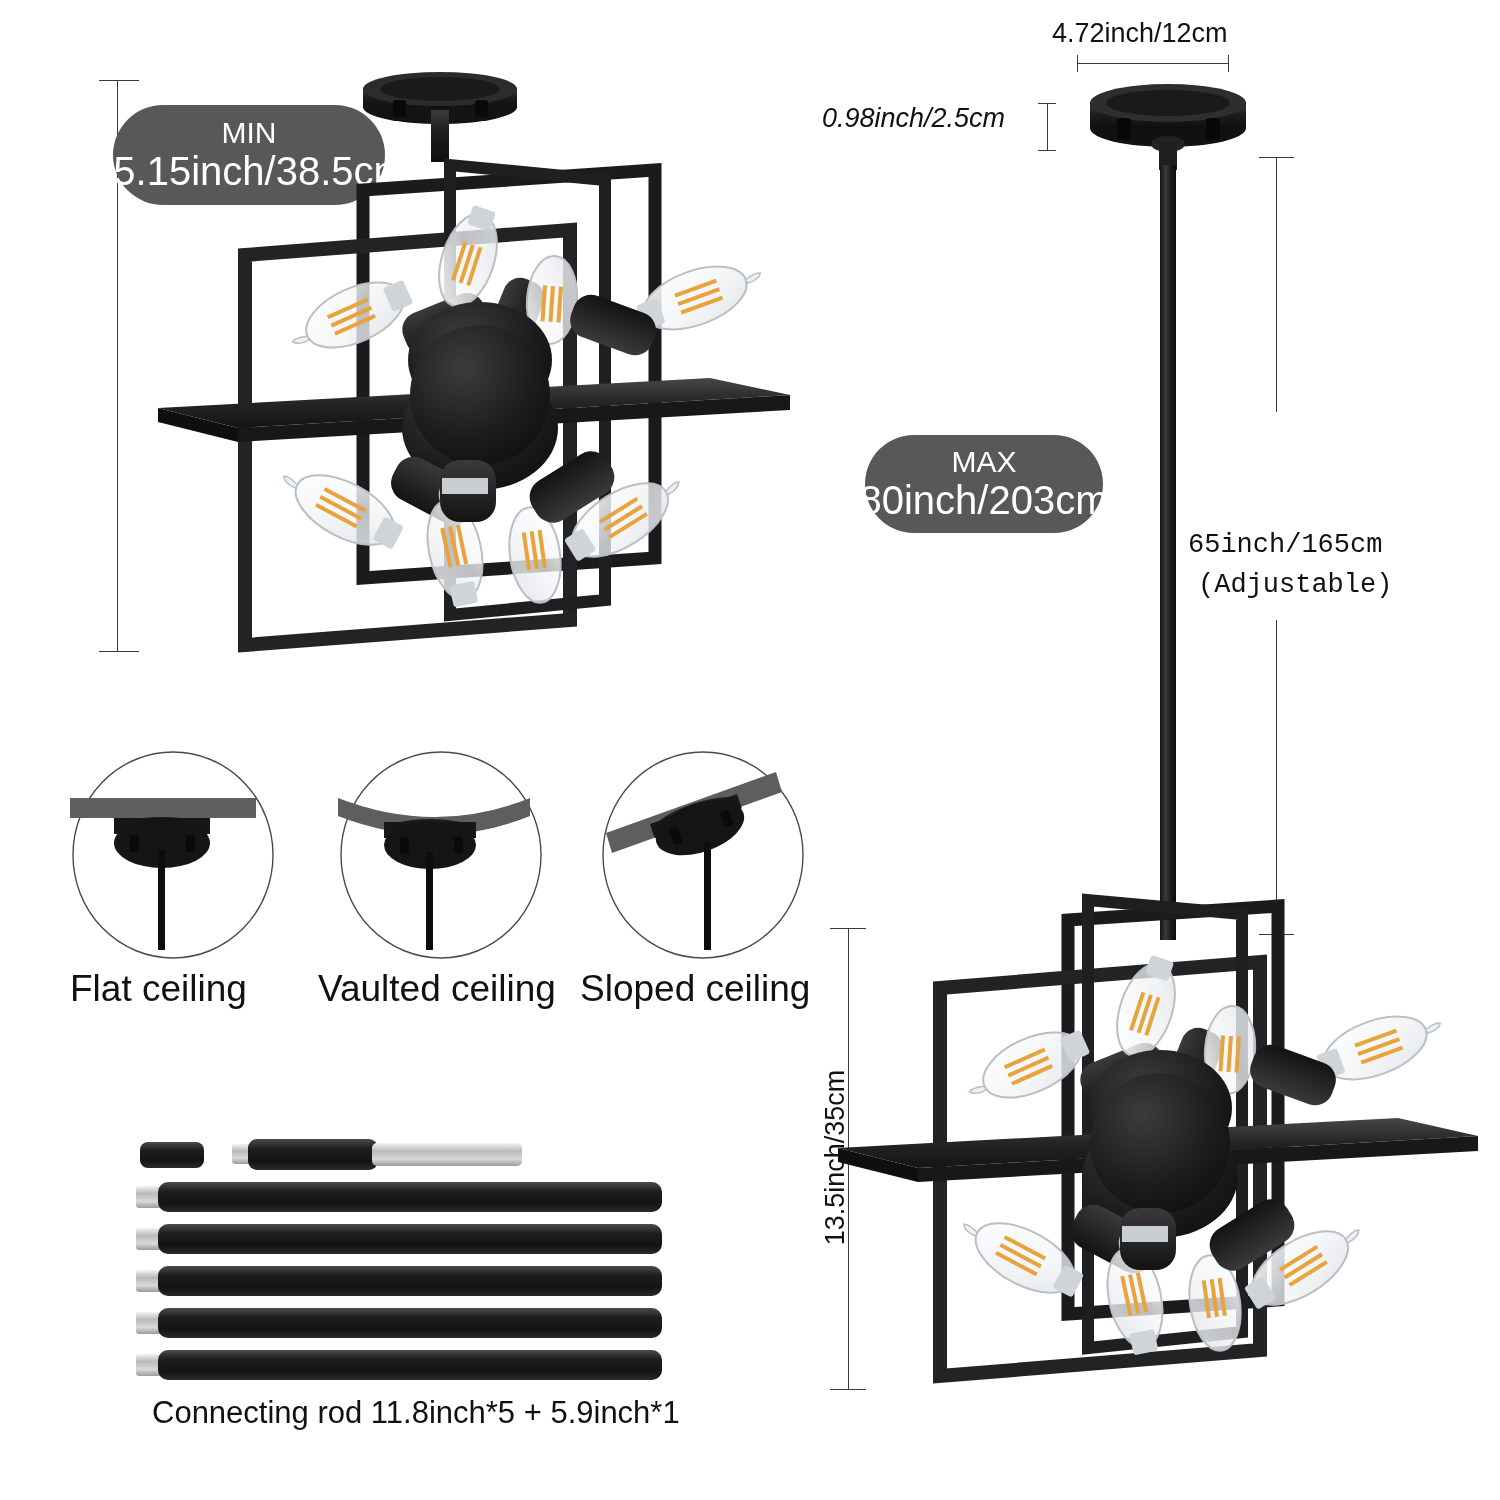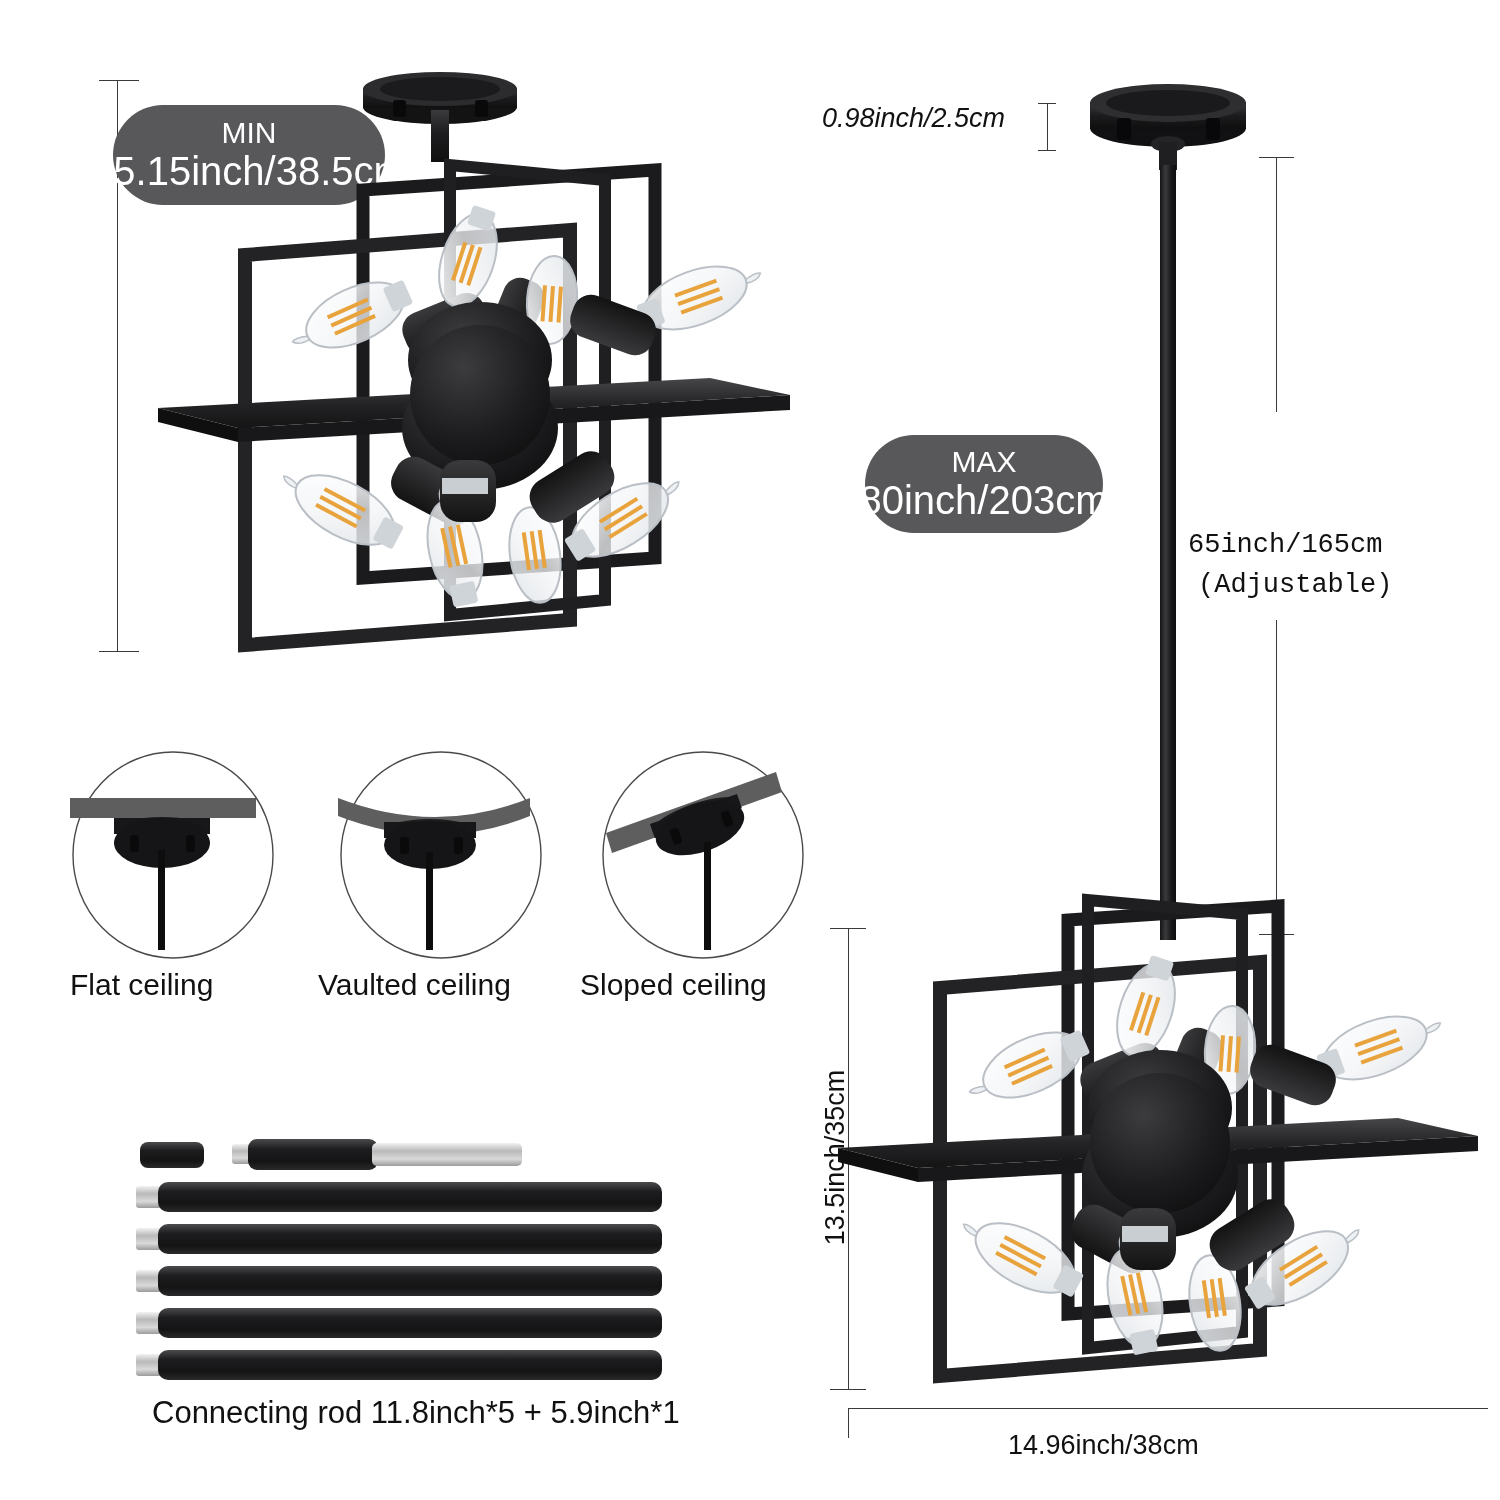--- a/index.html
+++ b/index.html
@@ -11,21 +11,21 @@
   .vline{width:1px;}
   .hline{height:1px;}
   .tick-h{position:absolute;height:1px;background:#3a3a3a;}
   .tick-v{position:absolute;width:1px;background:#3a3a3a;}
   .dimtext{position:absolute;font-size:27px;color:#111;white-space:nowrap;letter-spacing:0px;}
   .pill{position:absolute;background:#58585a;border-radius:999px;color:#fff;
         display:flex;flex-direction:column;align-items:center;justify-content:center;
         line-height:1.12;text-align:center;}
   .pill .l1{font-size:30px;}
   .pill .l2{font-size:40px;}
-  .caption{position:absolute;font-size:30px;color:#111;white-space:nowrap;}
+  .caption{position:absolute;font-size:37px;color:#111;white-space:nowrap;}
   .rodcap{position:absolute;font-size:31px;color:#111;white-space:nowrap;}
   .rot{transform-origin:center center;}
   svg{display:block;overflow:visible;}
 </style>
 </head>
 <body>
 
 <div class="stage">
 
   <div class="abs" style="left:0;top:0;width:800px;height:700px;">
@@ -295,20 +295,26 @@
       <g>
         <rect x="14" y="224" width="26" height="22" rx="3" fill="url(#chromeG)"></rect>
         <rect x="36" y="220" width="504" height="30" rx="10" fill="url(#rodG)"></rect>
       </g>
     </svg>
     <div class="rodcap" style="left:30px;top:265px;">Connecting rod 11.8inch*5 + 5.9inch*1</div>
   </div>
 
   <div class="abs" style="left:800px;top:0;width:700px;height:1500px;">
 
+    <div class="abs" style="left:0;top:0;width:700px;height:120px;">
+      <div class="dimtext" style="left:252px;top:18px;">4.72inch/12cm</div>
+      <div class="dimline hline" style="left:277px;top:63px;width:152px;"></div>
+      <div class="tick-v" style="left:277px;top:55px;height:17px;"></div>
+      <div class="tick-v" style="left:428px;top:55px;height:17px;"></div>
+    </div>
 
     <div class="abs" style="left:0;top:95px;width:280px;height:70px;">
       <div class="dimtext" style="left:22px;top:8px;font-style:italic;">0.98inch/2.5cm</div>
       <div class="dimline vline" style="left:247px;top:8px;height:48px;"></div>
       <div class="tick-h" style="left:238px;top:8px;width:18px;"></div>
       <div class="tick-h" style="left:238px;top:55px;width:18px;"></div>
     </div>
 
     <div class="abs" style="left:0;top:140px;width:700px;height:820px;font-family:Liberation Mono, monospace;">
       <div class="dimline vline" style="left:476px;top:17px;height:255px;"></div>
@@ -324,25 +330,20 @@
       <span class="l2">80inch/203cm</span>
     </div>
 
     <div class="abs" style="left:0;top:900px;width:120px;height:520px;">
       <div class="dimline vline" style="left:48px;top:28px;height:462px;"></div>
       <div class="tick-h" style="left:30px;top:28px;width:36px;"></div>
       <div class="tick-h" style="left:30px;top:489px;width:36px;"></div>
       <div class="dimtext rot" style="left:-85px;top:242px;width:240px;text-align:center;transform:rotate(-90deg);">13.5inch/35cm</div>
     </div>
 
-    <div class="abs" style="left:0;top:1380px;width:700px;height:120px;">
-      <div class="dimline hline" style="left:48px;top:28px;width:640px;"></div>
-      <div class="tick-v" style="left:48px;top:28px;height:30px;"></div>
-      <div class="dimtext" style="left:208px;top:50px;">14.96inch/38cm</div>
-    </div>
 
     <svg class="abs" style="left:260px;top:60px;" width="220" height="880" viewBox="0 0 220 880">
       <defs>
         <linearGradient id="canG" x1="0" y1="0" x2="0" y2="1">
           <stop offset="0" stop-color="#3a3a3d"></stop>
             <stop offset="0.5" stop-color="#1c1c1e"></stop>
           <stop offset="1" stop-color="#0e0e0f"></stop>
         </linearGradient>
         <linearGradient id="dropG" x1="0" y1="0" x2="1" y2="0">
           <stop offset="0" stop-color="#141415"></stop>

